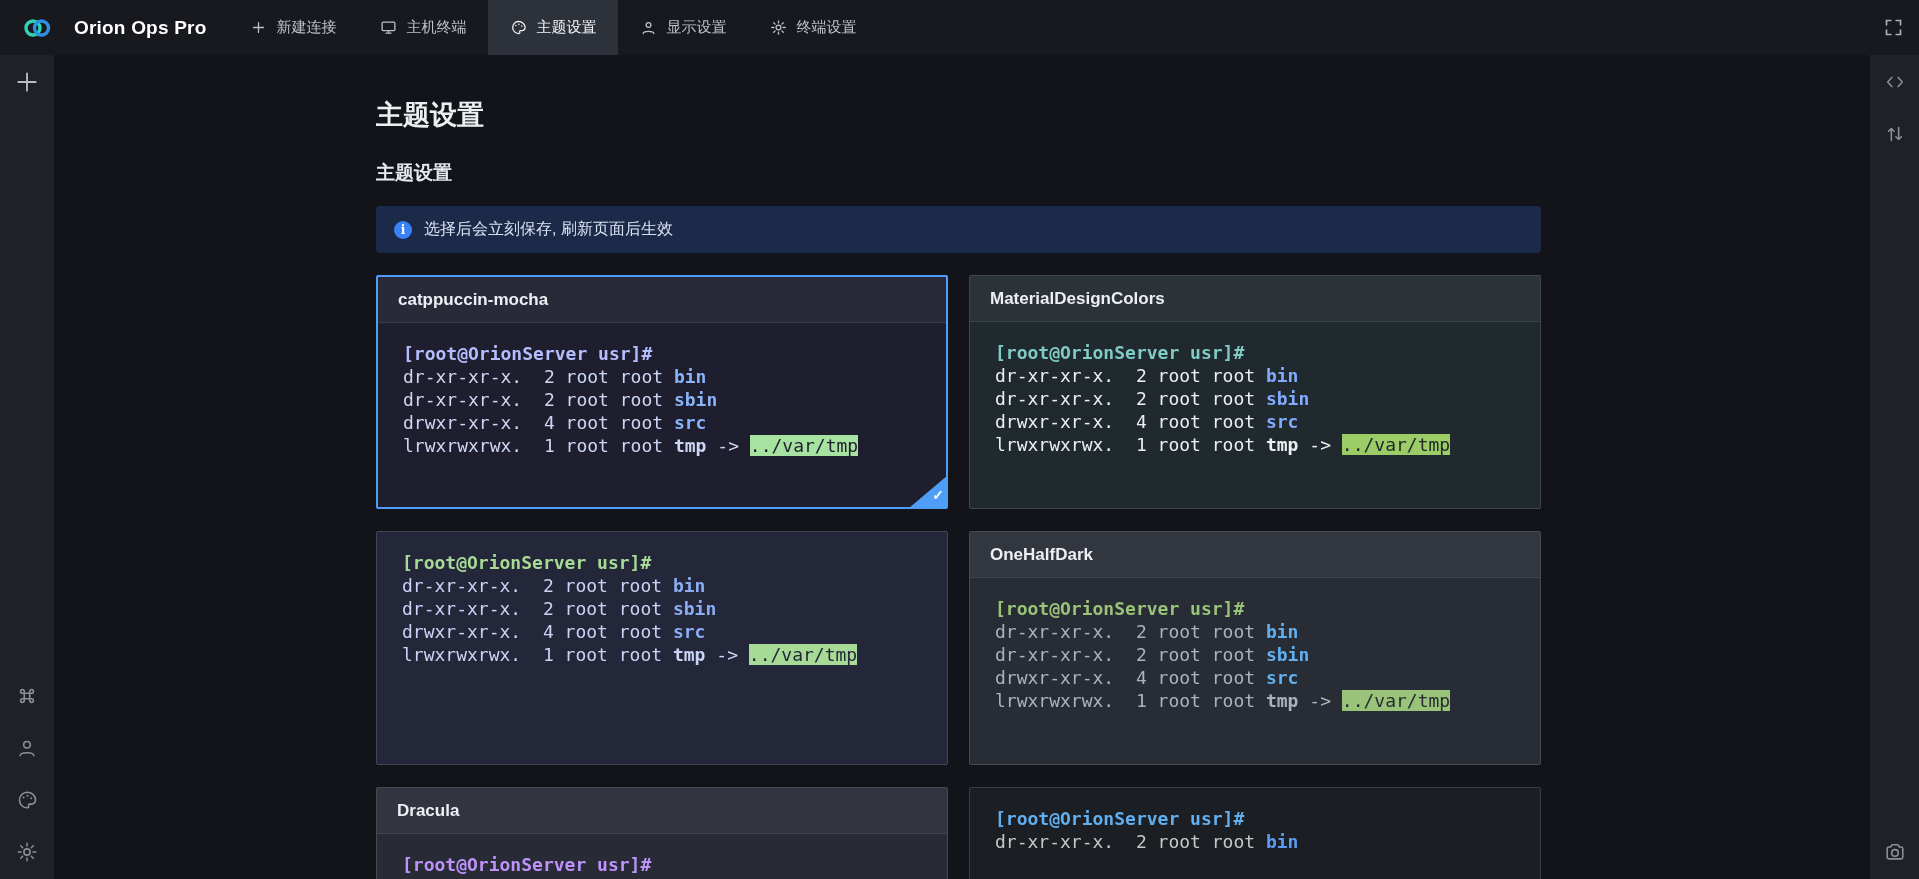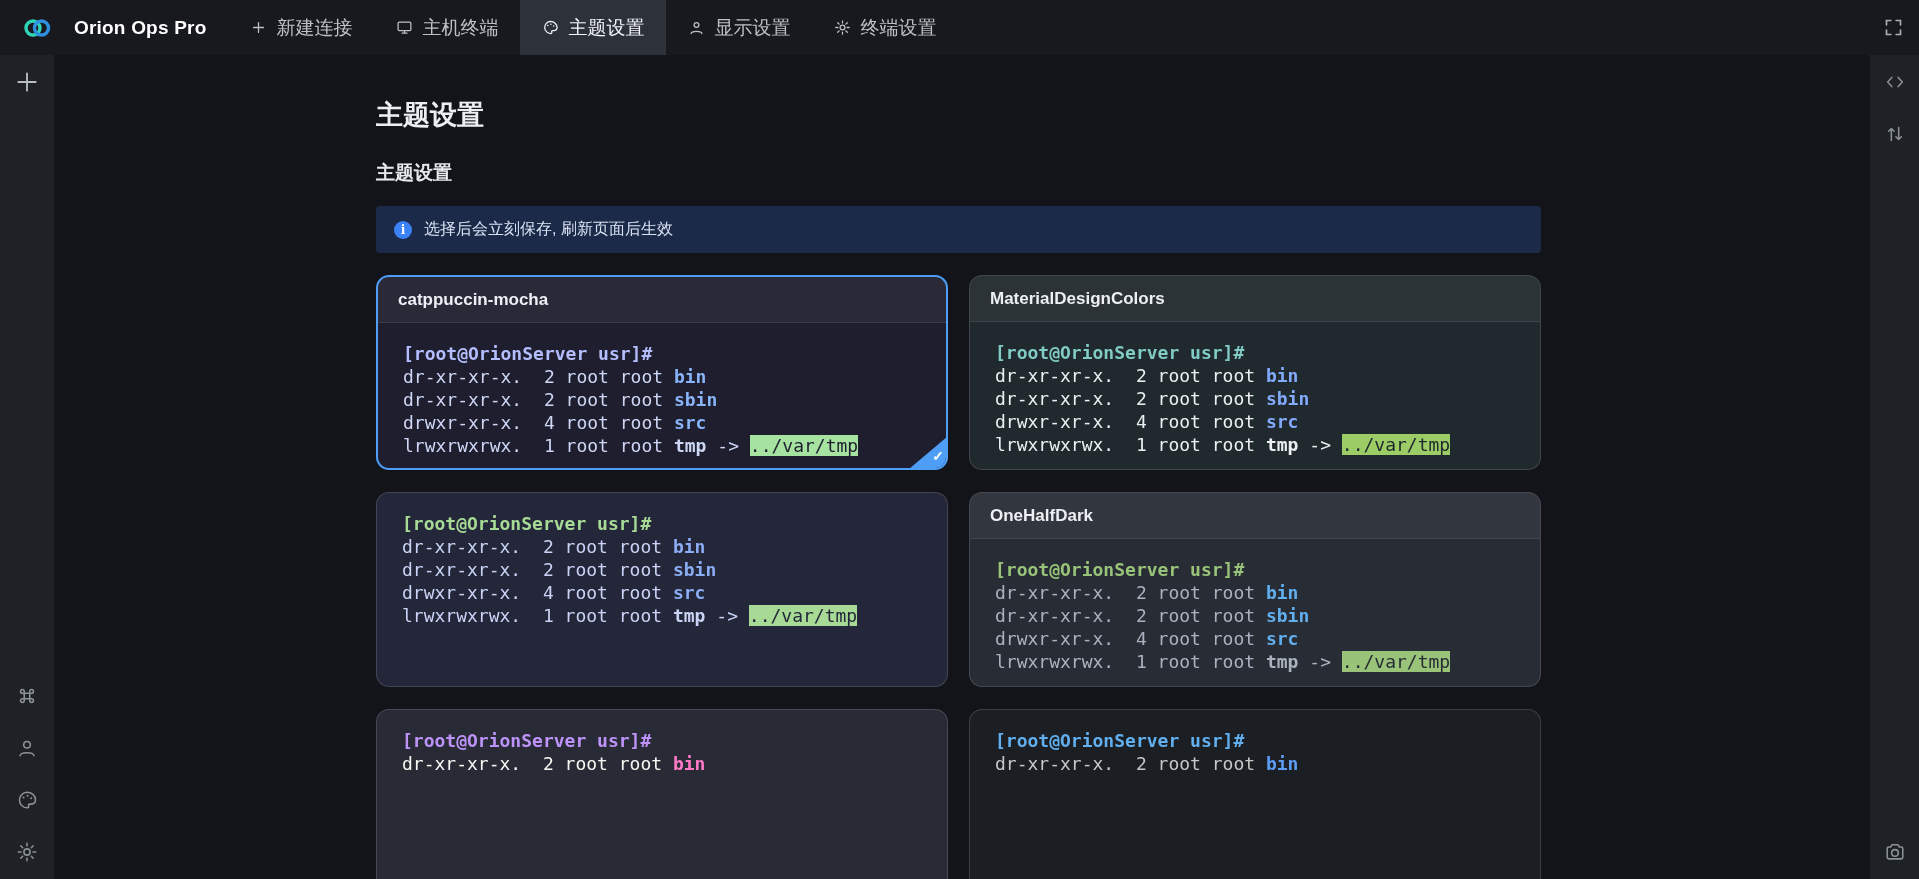--- a/index.html
+++ b/index.html
@@ -19,21 +19,21 @@
   
   .navbar{
     position:absolute;top:0;left:0;right:0;height:55px;
     background:var(--navbar-bg);display:flex;align-items:stretch;z-index:5;
   }
   .brand{display:flex;align-items:center;gap:22px;padding:0 22px;min-width:208px;
     color:#ffffff;font-size:19px;font-weight:bold;letter-spacing:.2px;}
   .brand svg{width:30px;height:30px;}
   .nav-items{display:flex;align-items:stretch;}
   .nav-item{display:flex;align-items:center;gap:9px;padding:0 22px;
-    color:#bcc0c7;font-size:19px;cursor:pointer;white-space:nowrap;}
+    color:#bcc0c7;font-size:15px;cursor:pointer;white-space:nowrap;}
   .nav-item svg{width:17px;height:17px;stroke:currentColor;fill:none;stroke-width:1.8;stroke-linecap:round;stroke-linejoin:round;}
   .nav-item.active{background:var(--active-nav-bg);color:#f3f5f8;}
   .fullscreen-btn{position:absolute;right:15px;top:0;height:55px;display:flex;align-items:center;color:#aab0b8;}
   .fullscreen-btn svg{width:21px;height:21px;stroke:currentColor;fill:none;stroke-width:1.9;stroke-linecap:round;}
 
   
   .rail{position:absolute;top:55px;bottom:0;background:var(--rail-bg);
     display:flex;flex-direction:column;align-items:center;z-index:4;}
   .rail-left{left:0;width:54px;padding-top:14px;}
   .rail-right{right:0;width:49px;padding-top:16px;gap:30px;}
@@ -49,21 +49,21 @@
   h2.section-title{margin:30px 0 0;font-size:19px;line-height:23px;color:#e6e9ee;font-weight:bold;}
 
   .notice{margin-top:22px;height:47px;background:var(--notice-bg);border-radius:4px;
     display:flex;align-items:center;gap:12px;padding:0 18px;color:#d9e2f2;font-size:16px;}
   .info-icon{flex:0 0 auto;width:18px;height:18px;border-radius:50%;background:#3b82f6;color:#fff;
     font-size:12px;font-weight:bold;display:flex;align-items:center;justify-content:center;font-family:"DejaVu Serif",serif;}
 
   
   .grid{margin-top:22px;display:grid;grid-template-columns:1fr 1fr;gap:22px 21px;}
   .card{
-    position:relative;height:195px;border-radius:13px;overflow:hidden;cursor:pointer;
+    position:relative;height:234px;border-radius:2px;overflow:hidden;cursor:pointer;
     border:1px solid rgba(255,255,255,0.14);
     background:var(--t-bg,#1e1e2e);color:var(--t-text,#ccc);
   }
   .card.selected{border:2px solid var(--accent);}
   .card-header{height:46px;display:flex;align-items:center;padding:0 20px;
     font-size:17px;font-weight:bold;color:#edeff4;
     background:rgba(255,255,255,0.05);border-bottom:1px solid rgba(255,255,255,0.08);}
   .card-body{padding:19px 25px;font-family:"DejaVu Sans Mono",monospace;
     font-size:18px;line-height:23px;white-space:pre;}
   .card .line{height:23px;}
@@ -221,20 +221,21 @@
 
   </div>
 
   <div class="card" style="--t-bg: #282c34; --t-text: #abb2bf; --t-prompt: #98c379; --t-dir: #61afef; --t-link-bg: #98c379; --t-link-fg: #282c34;">
     <div class="card-header">OneHalfDark</div>
     <div class="card-body"><div class="line prompt">[root@OrionServer usr]#</div><div class="line"><span>dr-xr-xr-x.  2 root root </span><span class="dir">bin</span></div><div class="line"><span>dr-xr-xr-x.  2 root root </span><span class="dir">sbin</span></div><div class="line"><span>drwxr-xr-x.  4 root root </span><span class="dir">src</span></div><div class="line"><span>lrwxrwxrwx.  1 root root </span><span class="cmd">tmp</span><span> -&gt; </span><span class="link">../var/tmp</span></div></div>
 
   </div>
 
   <div class="card" style="--t-bg: #282a36; --t-text: #f8f8f2; --t-prompt: #bd93f9; --t-dir: #ff79c6; --t-link-bg: #50fa7b; --t-link-fg: #282a36;">
+    <div class="card-header">Dracula</div>
     <div class="card-body"><div class="line prompt">[root@OrionServer usr]#</div><div class="line"><span>dr-xr-xr-x.  2 root root </span><span class="dir">bin</span></div></div>
 
   </div>
 
   <div class="card" style="--t-bg: #1b1e23; --t-text: #c5c8c6; --t-prompt: #61afef; --t-dir: #5c9cf5; --t-link-bg: #98c379; --t-link-fg: #1b1e23;">
     <div class="card-body"><div class="line prompt">[root@OrionServer usr]#</div><div class="line"><span>dr-xr-xr-x.  2 root root </span><span class="dir">bin</span></div></div>
 
   </div>
 </div>
   </div>

